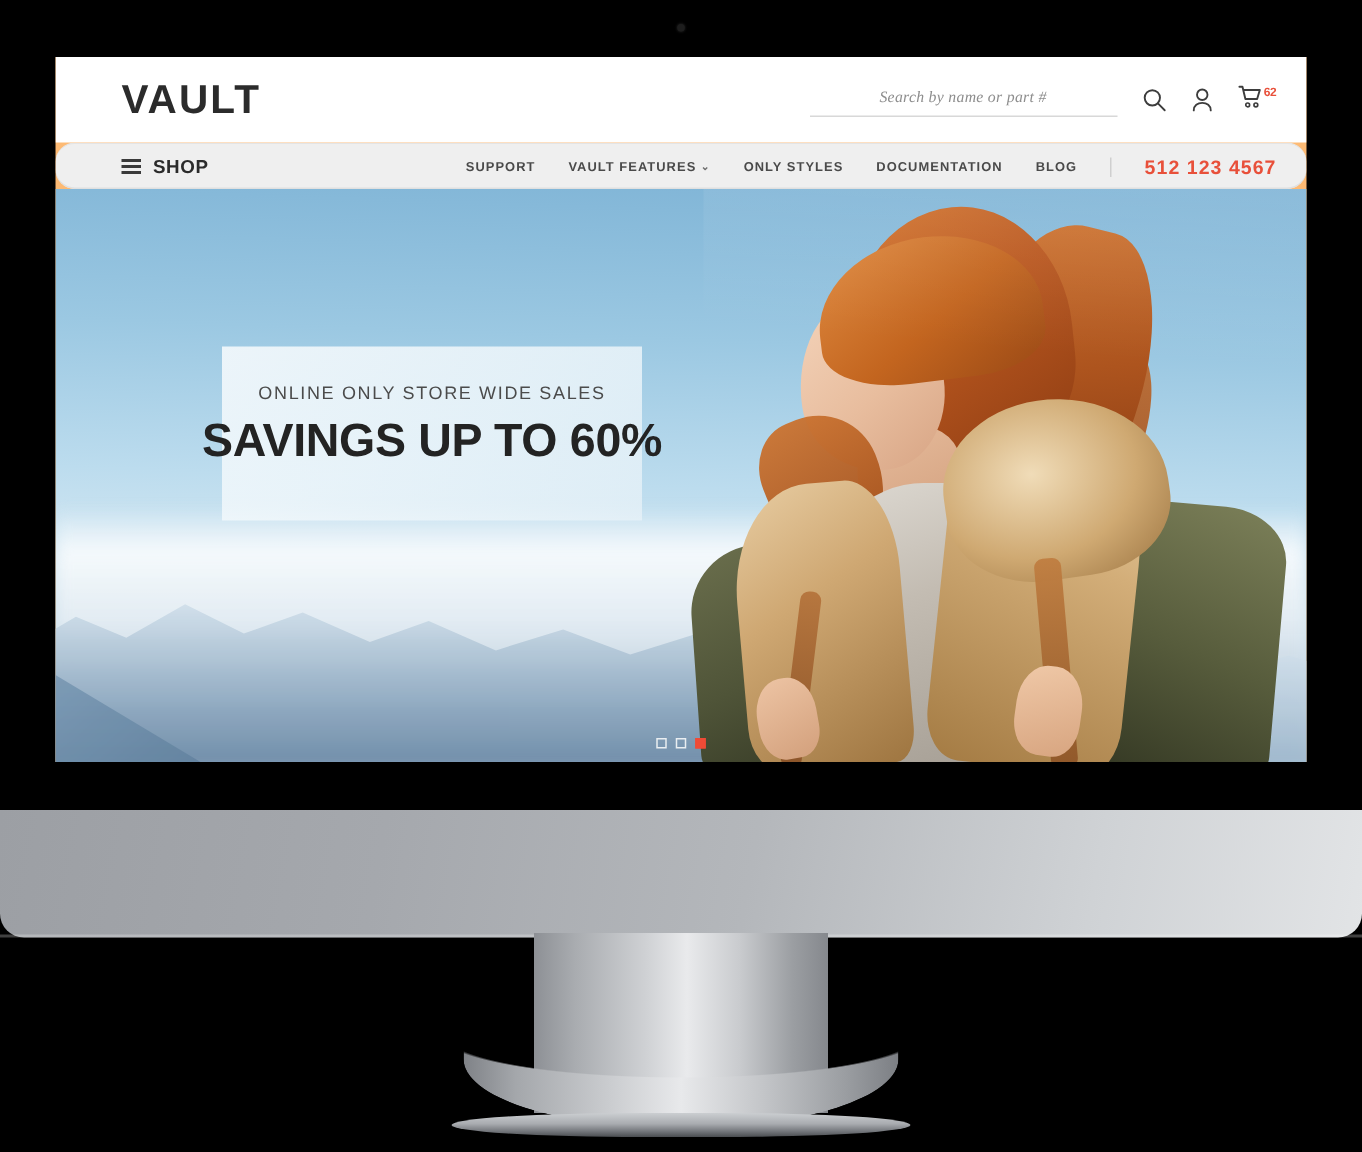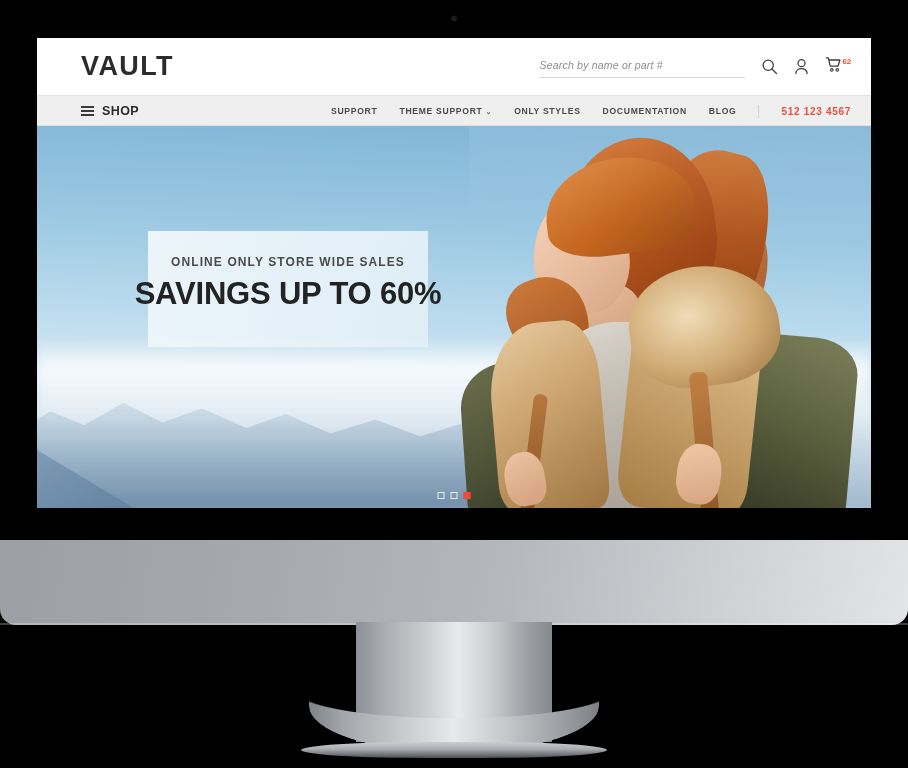--- a/index.html
+++ b/index.html
@@ -67,53 +67,54 @@
   }
   .header-right {
     margin-left: auto; display: flex; align-items: center; gap: 16px;
   }
   .search-wrap {
     position: relative; width: 205px;
     border-bottom: 1px solid #d8d8d8; padding-bottom: 4px;
   }
   .search-input {
     width: 100%; border: none; outline: none; background: transparent;
-    font-family: Liberation Sans, sans-serif;
-    font-size: 10.5px; font-style: italic; color: #6b6b6b; letter-spacing: .2px;
+    font-family: Liberation Serif, serif;
+    font-size: 10.5px; font-style: italic; color: #6b6b6b; letter-spacing: .2px; text-align: center;
   }
   .search-input::placeholder { color: #8d8d8d; font-style: italic; }
   .icon-btn { display:flex; align-items:center; justify-content:center; cursor:pointer; }
   .cart-wrap { position: relative; display: flex; align-items: flex-start; }
   .cart-badge {
     font-size: 8px; font-weight: 700; color: #e8503a;
     margin-left: 1px; margin-top: 1px; letter-spacing: -.2px;
   }
 
   
   .nav-bar {
     height: 31px; background: #efefef; border-top: 1px solid #e4e4e4;
     display: flex; align-items: center; padding: 0 20px 0 44px;
     box-shadow: inset 0 -1px 0 #e0e0e0;
+    border-radius: 13px;
   }
   .shop-btn { display: flex; align-items: center; gap: 8px; cursor: pointer; }
   .burger { display: flex; flex-direction: column; gap: 2.5px; }
   .burger span { display:block; width: 13px; height: 1.6px; background: #3a3a3a; }
   .shop-label {
     font-size: 12.5px; font-weight: 700; color: #2b2b2b; letter-spacing: .4px;
   }
   .nav-links { margin-left: auto; display: flex; align-items: center; gap: 22px; }
   .nav-link {
     font-size: 8.6px; font-weight: 700; color: #4a4a4a;
     letter-spacing: .7px; cursor: pointer; white-space: nowrap;
     display: flex; align-items: center; gap: 3px; justify-content: flex-end;
   }
   .chev { font-size: 7px; color: #6d6d6d; line-height: 1; }
   .nav-divider { width: 1px; height: 13px; background: #cfcfcf; }
   .nav-phone {
-    font-size: 10px; font-weight: 700; color: #e8503a; letter-spacing: .7px;
+    font-size: 13px; font-weight: 700; color: #e8503a; letter-spacing: .7px;
     cursor: pointer; white-space: nowrap;
   }
 
   
   .hero { position: relative; height: 382px; overflow: hidden; background: #9cc7e0; }
   .sky {
     position: absolute; inset: 0;
     background: linear-gradient(182deg, #7fb4d6 0%, #9bc8e2 28%, #bcdcee 52%, #d5e8f2 68%, #c2d8e4 100%);
   }
   .mtn-haze {
@@ -247,21 +248,21 @@
     pointer-events: none;
   }
 
   
   .hero-panel {
     position: absolute; left: 111px; top: 105px; width: 280px; height: 116px;
     background: linear-gradient(160deg, rgba(255,255,255,.80) 0%, rgba(247,251,253,.72) 55%, rgba(236,244,249,.66) 100%);
     display: flex; flex-direction: column; align-items: center; justify-content: center;
   }
   .hero-kicker {
-    font-size: 12px; color: #4b4b4b; letter-spacing: 1.1px; font-weight: 700;
+    font-size: 12px; color: #4b4b4b; letter-spacing: 1.1px; font-weight: 400;
     margin-bottom: 7px; white-space: nowrap;
   }
   .hero-title {
     font-size: 31px; font-weight: 700; color: #232323; letter-spacing: -.2px;
     white-space: nowrap; margin-bottom: 12px;
   }
   .hero-cta {
     background: #ef4b36; color: #fff; border: none; border-radius: 20px;
     padding: 8px 26px; font-size: 8.6px; font-weight: 700; letter-spacing: 1.2px;
     cursor: pointer; font-family: "Liberation Sans", sans-serif;
@@ -330,21 +331,21 @@
             <span></span>
         </span>
         <span class="shop-label">SHOP</span>
       </div>
 
       <div class="nav-links">
         <div class="nav-link">
           <span>SUPPORT</span>
         </div>
         <div class="nav-link">
-          <span>THEME SUPPORT</span>
+          <span>VAULT FEATURES</span>
           <span class="chev">⌄</span>
         </div>
         <div class="nav-link">
           <span>ONLY STYLES</span>
         </div>
         <div class="nav-link">
           <span>DOCUMENTATION</span>
         </div>
         <div class="nav-link">
           <span>BLOG</span>

